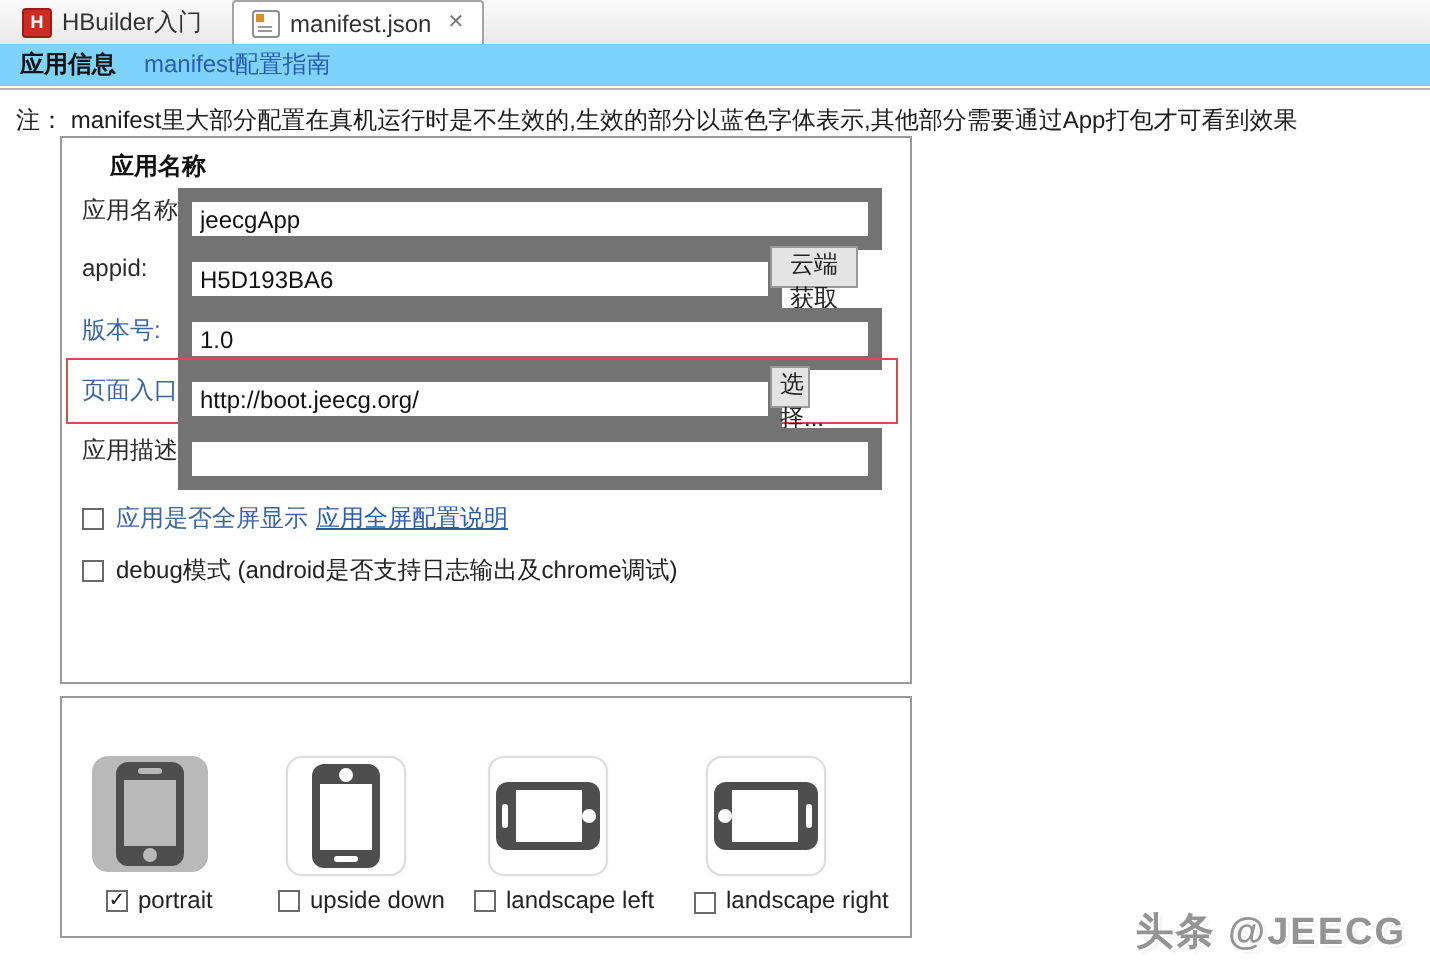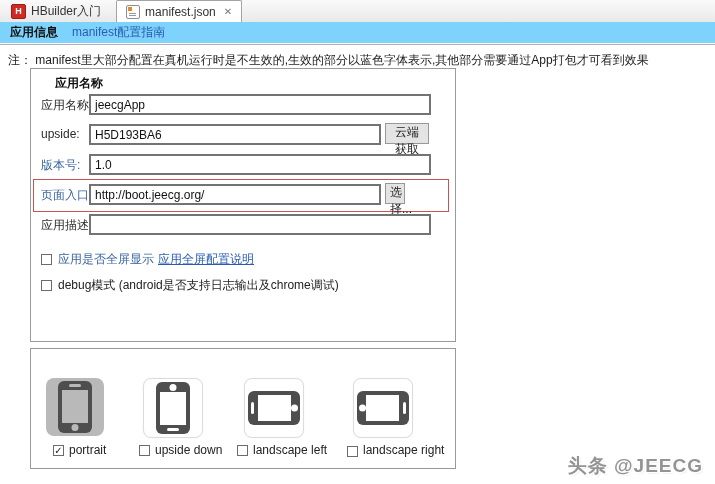--- a/index.html
+++ b/index.html
@@ -27,21 +27,21 @@
   .subnav .guide{margin-left:14px;color:#2a5db0;cursor:pointer;}
   .divider{position:absolute;top:44px;left:0;right:0;height:1px;background:#b3b3b3;}
   
   .note{position:absolute;left:8px;top:52px;width:700px;color:#1c1c1c;font-size:12px;}
   
   .gbox{position:absolute;left:30px;width:424px;background:#fff;border:1px solid #9a9a9a;}
   .gbox .box-title{position:absolute;font-weight:bold;color:#111;}
   
   .flabel{position:absolute;color:#2b2b2b;white-space:nowrap;}
   .flabel.blue{color:#3a65a0;}
-  .tinput{position:absolute;height:15px;border:2px solid #737373;background:#fff;
+  .tinput{position:absolute;height:15px;border:7px solid #737373;background:#fff;
     font-family:"Liberation Sans","DejaVu Sans",sans-serif;font-size:12px;padding:1px 4px;color:#111;}
   .btn{position:absolute;height:21px;background:#e4e4e4;border:1px solid #989898;
     font-family:"Liberation Sans","DejaVu Sans",sans-serif;font-size:12px;color:#222;padding:0 4px;cursor:pointer;}
   .red-frame{position:absolute;border:1px solid #c75450;background:transparent;pointer-events:none;}
   .cb{display:inline-block;width:11px;height:11px;border:1px solid #6b6b6b;background:#fff;
     vertical-align:-2px;line-height:10px;text-align:center;font-size:10px;color:#222;box-sizing:border-box;}
   .chkrow{position:absolute;display:flex;align-items:center;gap:6px;white-space:nowrap;}
   .bluetext{color:#3a65a0;}
   .linktext{color:#2a5db0;text-decoration:underline;cursor:pointer;}
   .radio{display:inline-block;width:12px;height:12px;border:1px solid #5c5c5c;border-radius:50%;background:#fff;position:relative;box-sizing:border-box;vertical-align:-2px;}
@@ -79,21 +79,21 @@
   <div class="divider"></div>
 
   <div class="note">注： manifest里大部分配置在真机运行时是不生效的,生效的部分以蓝色字体表示,其他部分需要通过App打包才可看到效果</div>
 
   <div class="gbox" style="top:68px;height:272px;">
     <div class="box-title" style="left:24px;top:6px;">应用名称</div>
 
     <div class="flabel" style="left:10px;top:28px;">应用名称:</div>
     <input class="tinput" style="left: 58px; top: 25px; width: 330px;" value="jeecgApp">
 
-    <div class="flabel" style="left:10px;top:58px;">upside:</div>
+    <div class="flabel" style="left:10px;top:58px;">appid:</div>
     <input class="tinput" style="left: 58px; top: 55px; width: 280px;" value="H5D193BA6">
     <button class="btn" style="left:354px;top:54px;width:44px;">云端获取</button>
 
     <div class="flabel blue" style="left:10px;top:88px;">版本号:</div>
     <input class="tinput" style="left: 58px; top: 85px; width: 330px;" value="1.0">
 
     <div class="red-frame" style="left:2px;top:110px;width:414px;height:31px;"></div>
     <div class="flabel blue" style="left:10px;top:118px;">页面入口:</div>
     <input class="tinput" style="left: 58px; top: 115px; width: 280px;" value="http://boot.jeecg.org/">
     <button class="btn" style="left:354px;top:114px;width:20px;">选择...</button>

